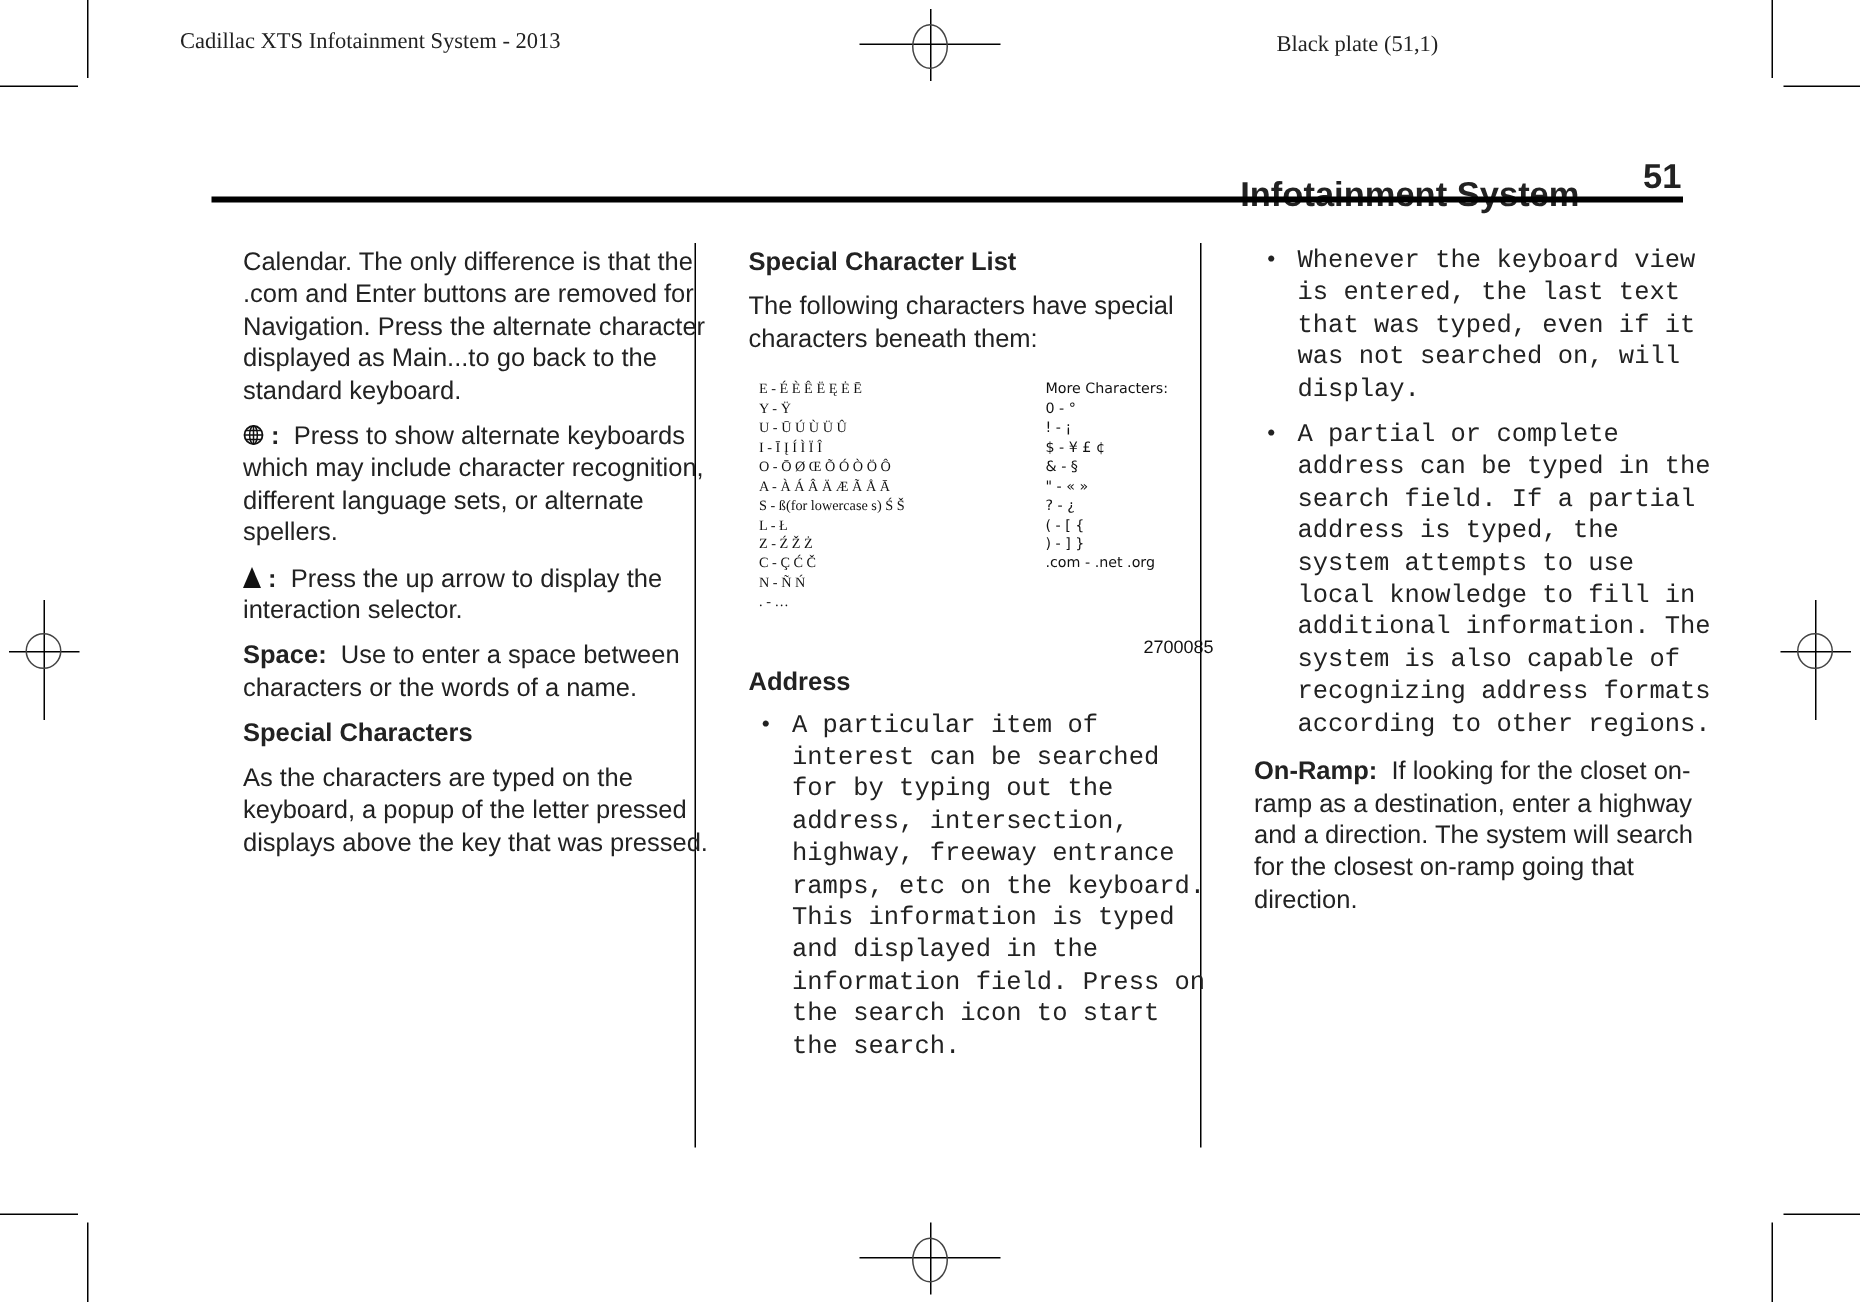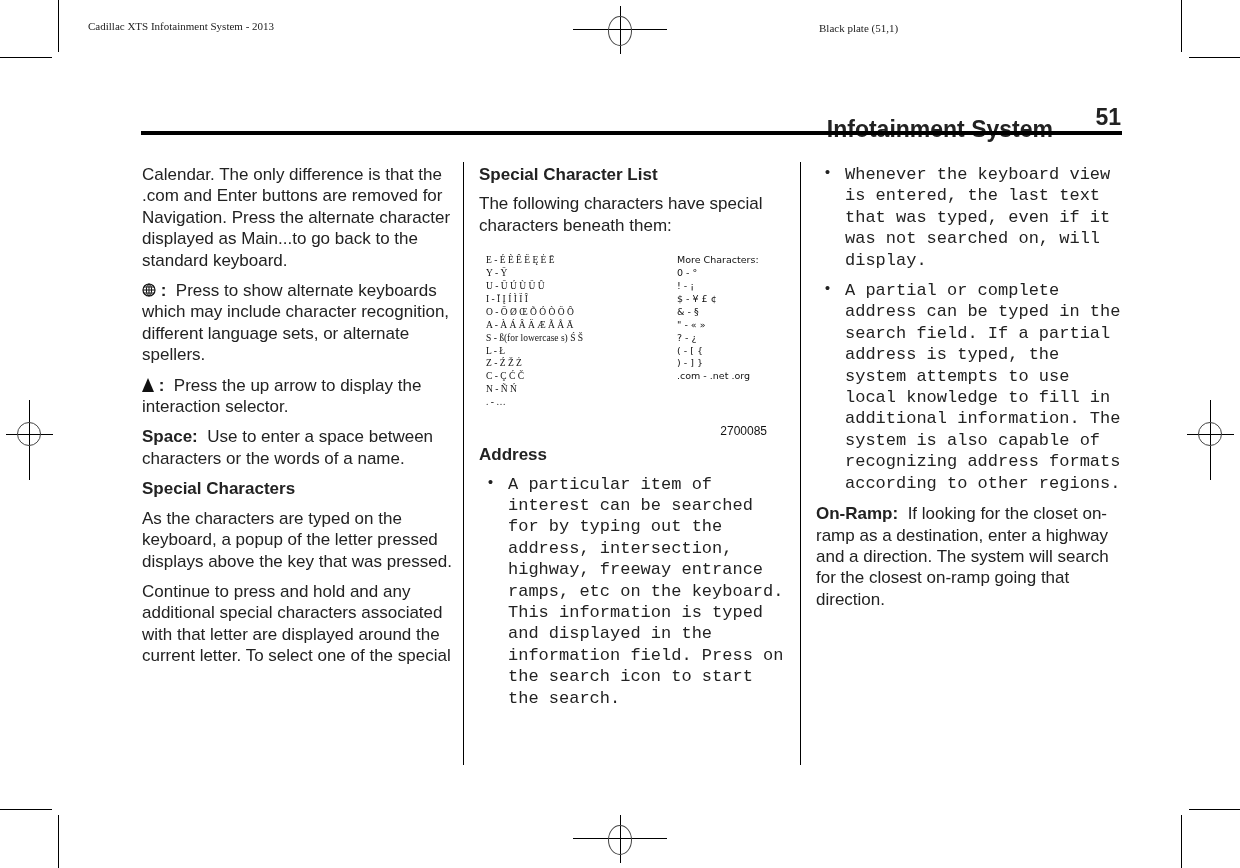--- a/index.html
+++ b/index.html
@@ -5,45 +5,45 @@
     html, body { margin: 0; padding: 0; background: #ffffff; }
     body {
       width: 1240px; height: 868px; position: relative; overflow: hidden;
       font-family: "Liberation Sans", sans-serif; color: #222;
     }
     .hline { position: absolute; height: 1px; background: #000; }
     .vline { position: absolute; width: 1px; background: #000; }
     .reg { position: absolute; width: 24px; height: 30px; border: 1px solid #444; border-radius: 50%; box-sizing: border-box; }
     .reg-side { position: absolute; width: 24px; height: 24px; border: 1px solid #444; border-radius: 50%; box-sizing: border-box; }
 
-    .slug { position: absolute; font-family: "Liberation Serif", serif; font-size: 11px; color: #222; }
+    .slug { position: absolute; font-family: "Liberation Serif", serif; font-size: 15px; color: #222; margin-left: 32px; }
     .header-title { position: absolute; right: 187px; top: 116px; font-weight: bold; font-size: 23px; color: #222; }
     .header-num { position: absolute; right: 119px; top: 104px; font-weight: bold; font-size: 23px; color: #222; }
     .header-rule { position: absolute; left: 141px; top: 131px; width: 981px; height: 4px; background: #000; }
 
-    .col { position: absolute; top: 164px; font-size: 17px; line-height: 21.4px; color: #222; }
+    .col { position: absolute; top: 164px; font-size: 17px; line-height: 21.4px; color: #222; margin-left: 20px; }
     .col p { margin: 0 0 9px 0; }
     .col h4 { margin: 0 0 8px 0; font-size: 17px; font-weight: bold; }
     .b { font-weight: bold; }
     .col1 { left: 142px; width: 310px; }
     .col2 { left: 479px; width: 310px; }
     .col3 { left: 816px; width: 310px; }
     .divider { position: absolute; top: 162px; width: 1px; height: 603px; background: #000; }
 
     ul.bullets { list-style: none; margin: 0 0 9px 0; padding: 0; }
     ul.bullets li { position: relative; padding-left: 29px; margin-bottom: 9px; font-family: Liberation Mono, monospace; }
     ul.bullets li::before { content: "•"; position: absolute; left: 7px; top: -1px; font-size: 15px; }
 
     .globe { display: inline-block; width: 14px; height: 14px; vertical-align: -1px; }
     .uparrow { display: inline-block; width: 0; height: 0; border-left: 6px solid transparent; border-right: 6px solid transparent; border-bottom: 14px solid #111; vertical-align: -1px; }
 
     .charfig { position: relative; height: 190px; margin: 12px 0 6px 0; font-family: "DejaVu Sans", sans-serif; font-size: 9.5px; line-height: 12.9px; color: #111; }
     .charfig .left { position: absolute; left: 7px; top: 6px; font-family: Liberation Serif, serif; }
     .charfig .right { position: absolute; left: 198px; top: 6px; }
-    .charfig .figid { position: absolute; right: 22px; bottom: 0; font-family: "Liberation Sans", sans-serif; font-size: 12px; }
+    .charfig .figid { position: absolute; right: 0; bottom: 0; font-family: "Liberation Sans", sans-serif; font-size: 12px; }
     .charfig div.line { white-space: nowrap; }
   </style>
 </head>
 <body>
 
 <div class="vline" style="left:58px; top:0; height:52px;"></div>
 <div class="hline" style="left:0; top:57px; width:52px;"></div>
 <div class="vline" style="left:1181px; top:0; height:52px;"></div>
 <div class="hline" style="left:1189px; top:57px; width:51px;"></div>
 <div class="vline" style="left:58px; top:815px; height:53px;"></div>
@@ -100,21 +100,20 @@
     <span class="uparrow"></span>
     <span class="b">:</span>&nbsp;
     <span>Press the up arrow to display the interaction selector.</span>
   </p>
   <p>
     <span class="b">Space:</span>&nbsp;
     <span>Use to enter a space between characters or the words of a name.</span>
   </p>
   <h4>Special Characters</h4>
   <p>As the characters are typed on the keyboard, a popup of the letter pressed displays above the key that was pressed.</p>
-  <p>Continue to press and hold and any additional special characters associated with that letter are displayed around the current letter. To select one of the special</p>
 </div>
 
 <div class="col col2">
   <h4>Special Character List</h4>
   <p>The following characters have special characters beneath them:</p>
   <div class="charfig">
     <div class="left">
       <div class="line">E - É È Ê Ë Ę Ė Ē</div>
       <div class="line">Y - Ÿ</div>
       <div class="line">U - Ū Ú Ù Ü Û</div>

